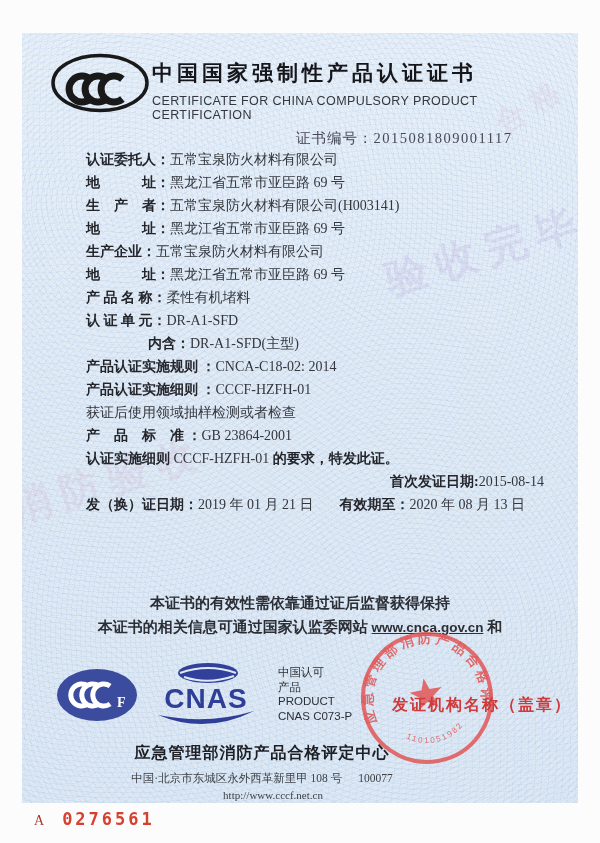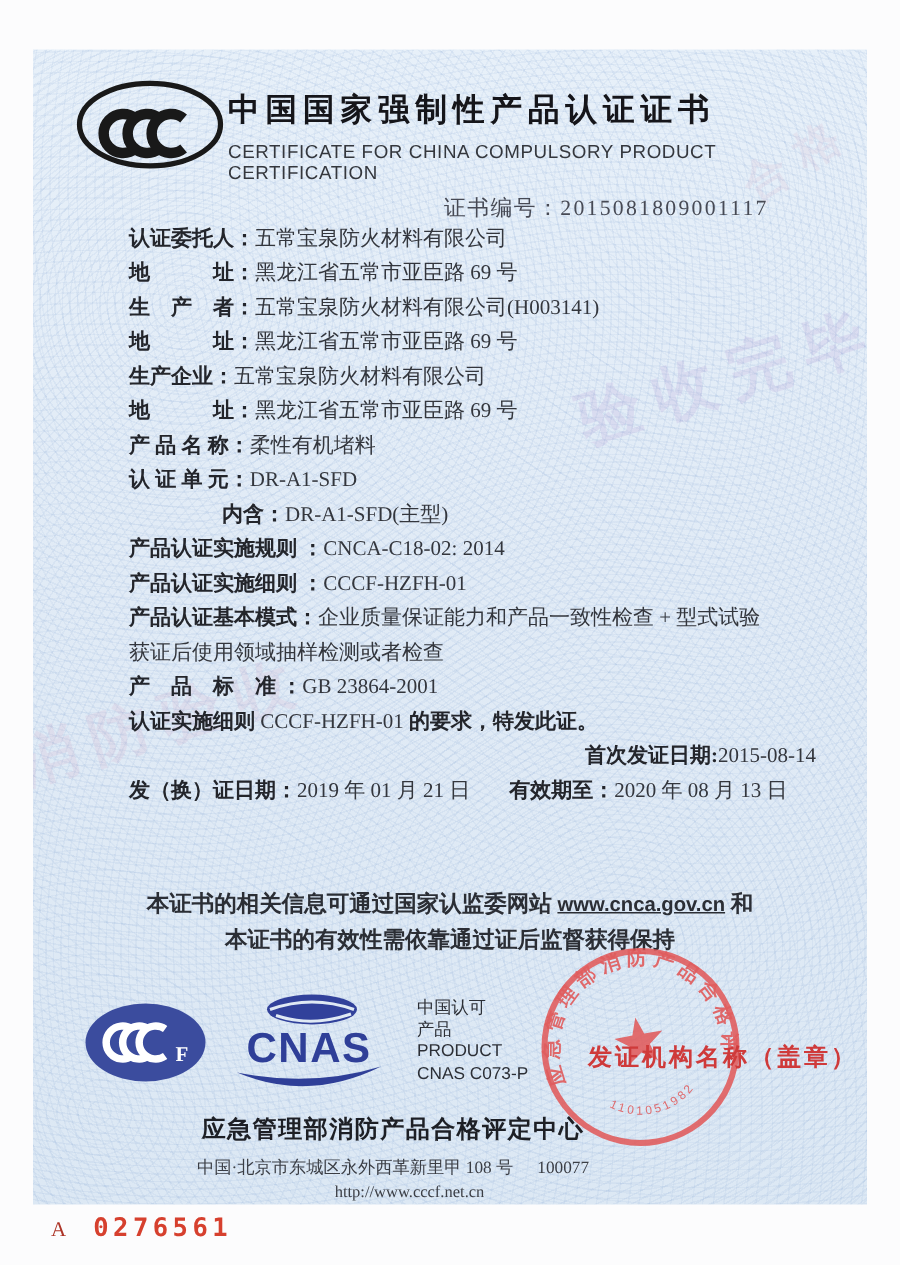--- a/index.html
+++ b/index.html
@@ -109,31 +109,30 @@
     <div class="line"><span class="lbl">地　　　址：</span><span class="val">黑龙江省五常市亚臣路 69 号</span></div>
     <div class="line"><span class="lbl">生　产　者：</span><span class="val">五常宝泉防火材料有限公司(H003141)</span></div>
     <div class="line"><span class="lbl">地　　　址：</span><span class="val">黑龙江省五常市亚臣路 69 号</span></div>
     <div class="line"><span class="lbl">生产企业：</span><span class="val">五常宝泉防火材料有限公司</span></div>
     <div class="line"><span class="lbl">地　　　址：</span><span class="val">黑龙江省五常市亚臣路 69 号</span></div>
     <div class="line"><span class="lbl">产 品 名 称：</span><span class="val">柔性有机堵料</span></div>
     <div class="line"><span class="lbl">认 证 单 元：</span><span class="val">DR-A1-SFD</span></div>
     <div class="line indent"><span class="lbl">内含：</span><span class="val">DR-A1-SFD(主型)</span></div>
     <div class="line"><span class="lbl">产品认证实施规则 ：</span><span class="val">CNCA-C18-02: 2014</span></div>
     <div class="line"><span class="lbl">产品认证实施细则 ：</span><span class="val">CCCF-HZFH-01</span></div>
-    <div class="line"><span class="lbl">产品认证基本模式：</span><span class="val">企业质量保证能力和产品一致性检查 + 型式试验</span></div>
     <div class="line"><span class="val">获证后使用领域抽样检测或者检查</span></div>
     <div class="line"><span class="lbl">产　品　标　准 ：</span><span class="val">GB 23864-2001</span></div>
     <div class="line"><span class="lbl">认证实施细则 </span><span class="val">CCCF-HZFH-01</span><span class="lbl"> 的要求，特发此证。</span></div>
     <div class="line center"><span class="lbl">首次发证日期:</span><span class="val">2015-08-14</span></div>
     <div class="line"><span class="lbl">发（换）证日期：</span><span class="val">2019 年 01 月 21 日</span><span class="lbl gap">有效期至：</span><span class="val">2020 年 08 月 13 日</span></div>
   </div>
 
   <div class="notice">
+    <div>本证书的有效性需依靠通过证后监督获得保持</div>
     <div><span>本证书的相关信息可通过国家认监委网站 </span><span class="u">www.cnca.gov.cn</span><span> 和</span></div>
-    <div>本证书的有效性需依靠通过证后监督获得保持</div>
   </div>
 
   <div class="logo-cccf">
     <svg width="84" height="56" viewBox="0 0 84 56">
       <ellipse cx="42" cy="28" rx="40" ry="26" fill="#3b4c9e"></ellipse>
       <path d="M 33.1,19 A 11,11 0 1 0 33.1,37" fill="none" stroke="#ffffff" stroke-width="5"></path>
       <path d="M 44.1,19 A 11,11 0 1 0 44.1,37" fill="none" stroke="#ffffff" stroke-width="5"></path>
       <path d="M 55.1,19 A 11,11 0 1 0 55.1,37" fill="none" stroke="#ffffff" stroke-width="5"></path>
       <text x="62" y="40" font-size="14" font-weight="bold" fill="#ffffff" font-family="Liberation Serif, DejaVu Serif, serif">F</text>
     </svg>

